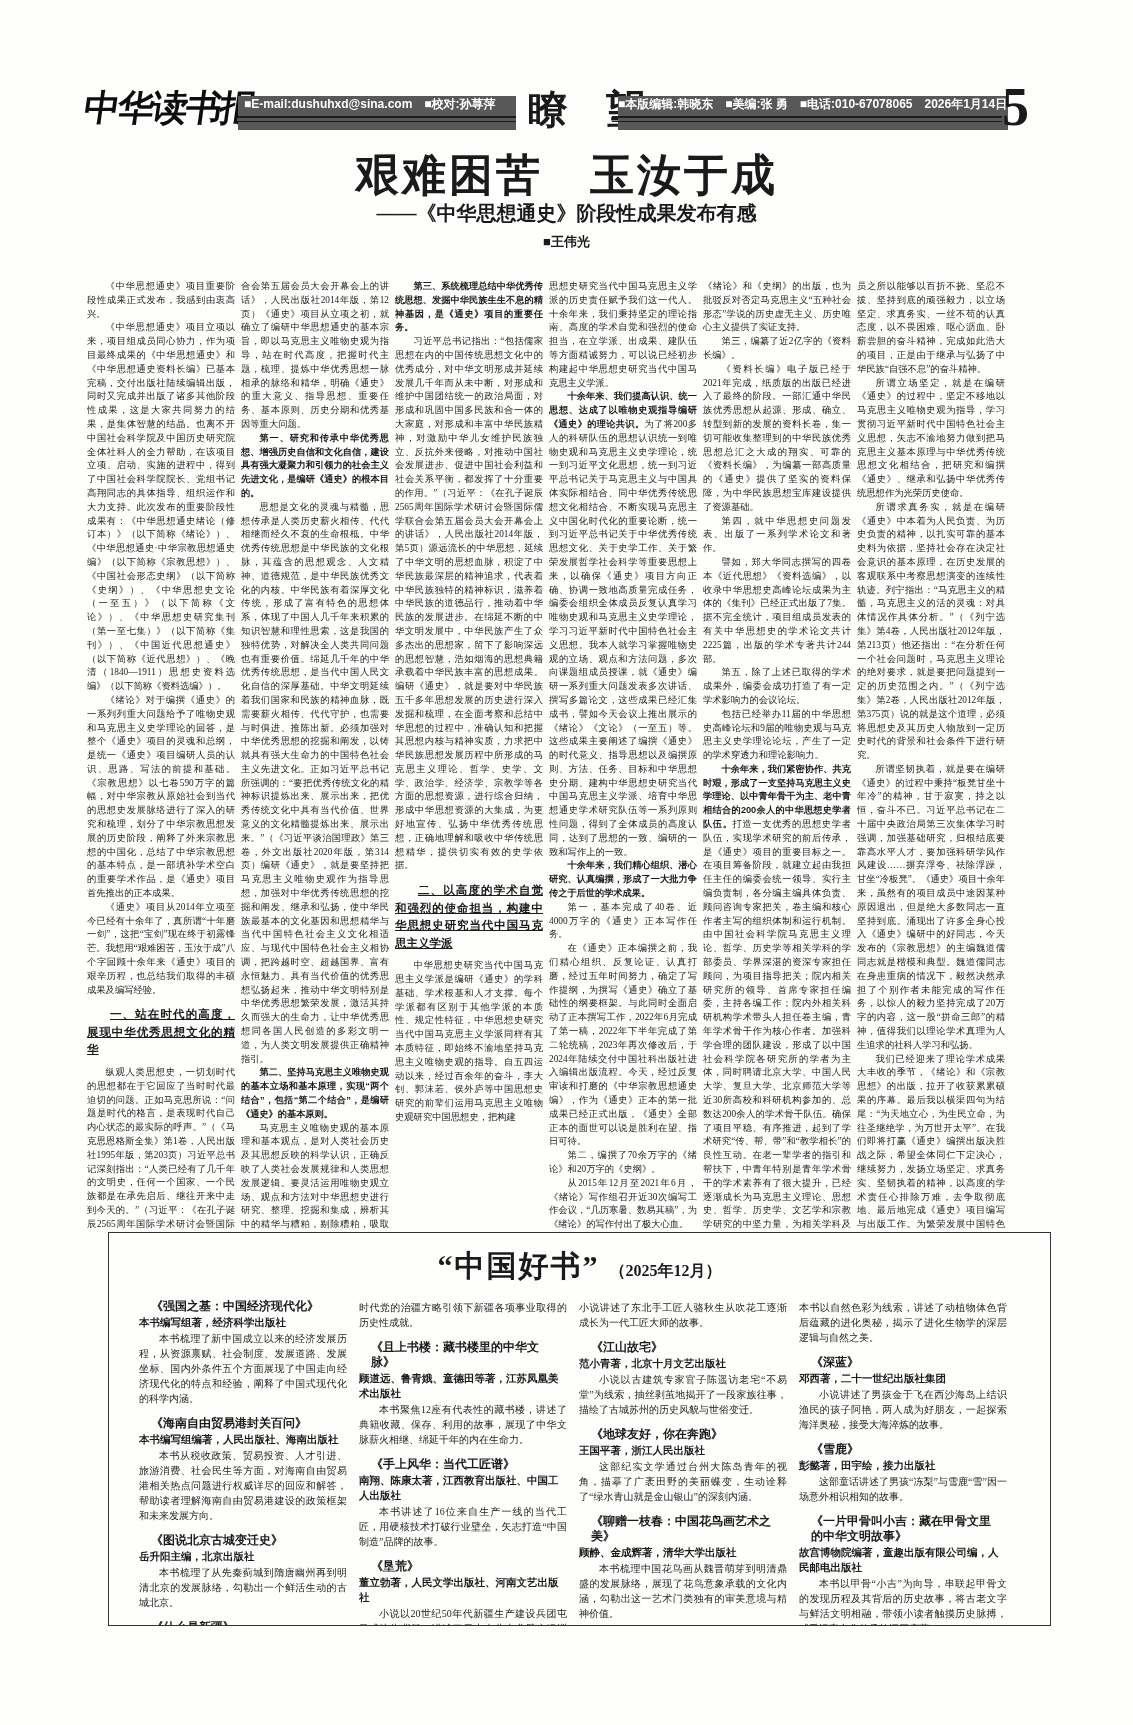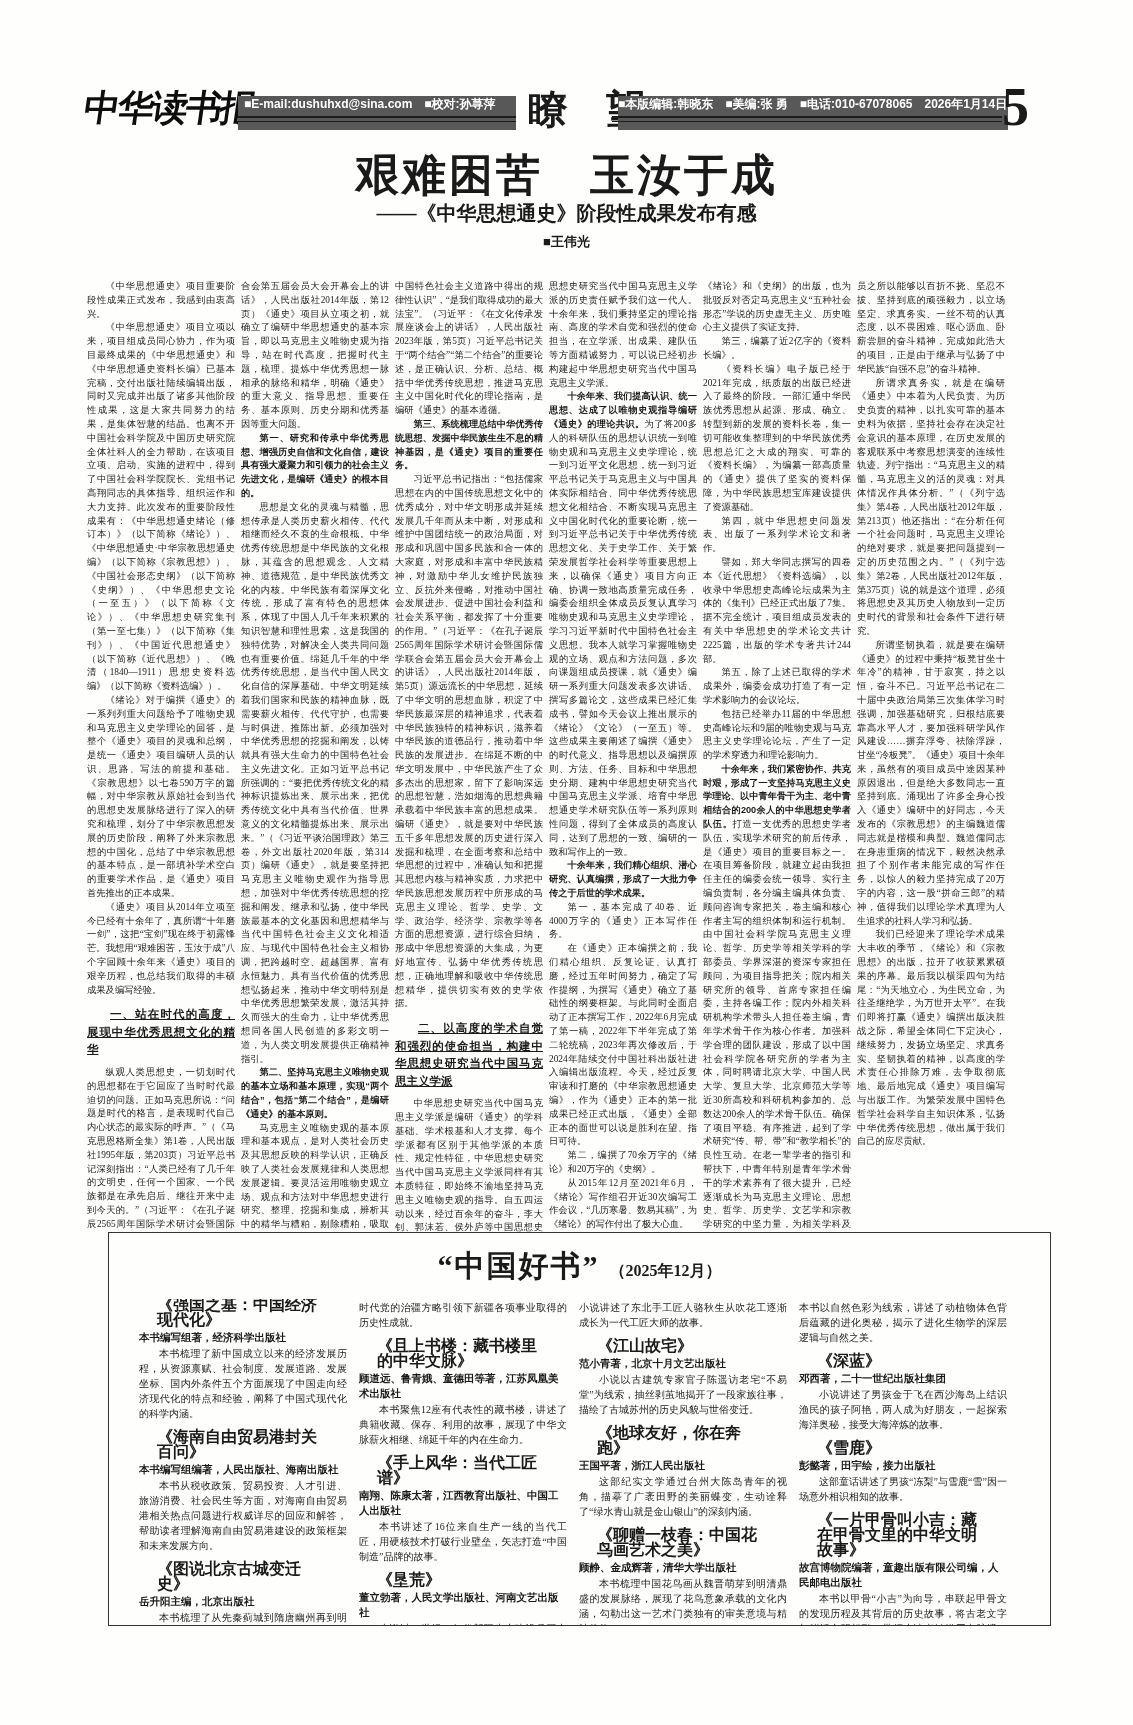--- a/index.html
+++ b/index.html
@@ -33,22 +33,22 @@
   .col .h{font-size:11.5px;font-weight:bold;text-decoration:underline;margin:9px 0 7px;
           line-height:17.5px;text-indent:2em;font-family:"Liberation Sans","DejaVu Sans",sans-serif;}
   
   .bookbox{position:absolute;left:108px;top:1232px;width:943px;height:394px;border:1px solid #333;
            box-sizing:border-box;overflow:hidden;}
   .bk-head{text-align:center;margin-top:13px;white-space:nowrap;}
   .bk-big{font-size:30px;font-weight:900;letter-spacing:2px;}
   .bk-period{font-size:16px;font-weight:bold;margin-left:10px;}
   .bk-cols{display:flex;gap:12px;padding:12px 30px 0;}
   .bkcol{width:208px;height:395px;overflow:hidden;}
-  .bk-entry-title{font-size:16px;font-weight:bold;line-height:15px;margin:10px 18px 1px;
-                  font-family:Liberation Mono, monospace;}
+  .bk-entry-title{font-size:12px;font-weight:bold;line-height:15px;margin:10px 12px 1px;
+                  font-family:Liberation Sans, sans-serif;}
   .bkcol > .bk-entry-title:first-child{margin-top:0;}
   .bk-pub{font-size:10.5px;font-weight:bold;line-height:15px;
           font-family:"Liberation Sans","DejaVu Sans",sans-serif;}
   .bk-desc{font-size:10px;line-height:15px;text-indent:2em;text-align:justify;margin:1px 0 0;color:#222;}
   .bk-desc.cont{text-indent:0;}
 </style>
 </head>
 <body>
 
 <div class="page">
@@ -75,21 +75,20 @@
         <p>纵观人类思想史，一切划时代的思想都在于它回应了当时时代最迫切的问题。正如马克思所说：“问题是时代的格言，是表现时代自己内心状态的最实际的呼声。”（《马克思恩格斯全集》第1卷，人民出版社1995年版，第203页）习近平总书记深刻指出：“人类已经有了几千年的文明史，任何一个国家、一个民族都是在承先启后、继往开来中走到今天的。”（习近平：《在孔子诞辰2565周年国际学术研讨会暨国际儒学联合会第五届会员大会开幕会上的讲话》，人民出版社2014年版，第7页）“当代中国是历史中国的延续和发展，当代中国思想文化也是中国传统思想文化的传承和升华。”（习近平：《在孔子诞辰2565周年国际学术研讨会暨国际儒学联</p>
       </div>
       <div class="col">
         <p class="ni">合会第五届会员大会开幕会上的讲话》，人民出版社2014年版，第12页）《通史》项目从立项之初，就确立了编研中华思想通史的基本宗旨，即以马克思主义唯物史观为指导，站在时代高度，把握时代主题，梳理、提炼中华优秀思想一脉相承的脉络和精华，明确《通史》的重大意义、指导思想、重要任务、基本原则、历史分期和优秀基因等重大问题。</p>
         <p><b>第一、研究和传承中华优秀思想、增强历史自信和文化自信，建设具有强大凝聚力和引领力的社会主义先进文化，是编研《通史》的根本目的。</b></p>
         <p>思想是文化的灵魂与精髓，思想传承是人类历史薪火相传、代代相继而经久不衰的生命根柢。中华优秀传统思想是中华民族的文化根脉，其蕴含的思想观念、人文精神、道德规范，是中华民族优秀文化的内核。中华民族有着深厚文化传统，形成了富有特色的思想体系，体现了中国人几千年来积累的知识智慧和理性思索，这是我国的独特优势，对解决全人类共同问题也有重要价值。绵延几千年的中华优秀传统思想，是当代中国人民文化自信的深厚基础。中华文明延续着我们国家和民族的精神血脉，既需要薪火相传、代代守护，也需要与时俱进、推陈出新。必须加强对中华优秀思想的挖掘和阐发，以铸就具有强大生命力的中国特色社会主义先进文化。正如习近平总书记所强调的：“要把优秀传统文化的精神标识提炼出来、展示出来，把优秀传统文化中具有当代价值、世界意义的文化精髓提炼出来、展示出来。”（《习近平谈治国理政》第三卷，外文出版社2020年版，第314页）编研《通史》，就是要坚持把马克思主义唯物史观作为指导思想，加强对中华优秀传统思想的挖掘和阐发、继承和弘扬，使中华民族最基本的文化基因和思想精华与当代中国特色社会主义文化相适应、与现代中国特色社会主义相协调，把跨越时空、超越国界、富有永恒魅力、具有当代价值的优秀思想弘扬起来，推动中华文明特别是中华优秀思想繁荣发展，激活其持久而强大的生命力，让中华优秀思想同各国人民创造的多彩文明一道，为人类文明发展提供正确精神指引。</p>
         <p><b>第二、坚持马克思主义唯物史观的基本立场和基本原理，实现“两个结合”，包括“第二个结合”，是编研《通史》的基本原则。</b></p>
         <p>马克思主义唯物史观的基本原理和基本观点，是对人类社会历史及其思想反映的科学认识，正确反映了人类社会发展规律和人类思想发展逻辑。要灵活运用唯物史观立场、观点和方法对中华思想史进行研究、整理、挖掘和集成，辨析其中的精华与糟粕，剔除糟粕，吸取精华，实现“两个结合”，包括“第二个结合”，推进马克思主义中国化时代化。习近平总书记在文化传承发展座谈会上的重要讲话中指出，“两个结合”“是我们在探索</p>
       </div>
       <div class="col">
-        <p class="ni">中国特色社会主义道路中得出的规律性认识”，“是我们取得成功的最大法宝”。（习近平：《在文化传承发展座谈会上的讲话》，人民出版社2023年版，第5页）习近平总书记关于“两个结合”“第二个结合”的重要论述，是正确认识、分析、总结、概括中华优秀传统思想，推进马克思主义中国化时代化的理论指南，是编研《通史》的基本遵循。</p>
         <p><b>第三、系统梳理总结中华优秀传统思想、发掘中华民族生生不息的精神基因，是《通史》项目的重要任务。</b></p>
         <p>习近平总书记指出：“包括儒家思想在内的中国传统思想文化中的优秀成分，对中华文明形成并延续发展几千年而从未中断，对形成和维护中国团结统一的政治局面，对形成和巩固中国多民族和合一体的大家庭，对形成和丰富中华民族精神，对激励中华儿女维护民族独立、反抗外来侵略，对推动中国社会发展进步、促进中国社会利益和社会关系平衡，都发挥了十分重要的作用。”（习近平：《在孔子诞辰2565周年国际学术研讨会暨国际儒学联合会第五届会员大会开幕会上的讲话》，人民出版社2014年版，第5页）源远流长的中华思想，延续了中华文明的思想血脉，积淀了中华民族最深层的精神追求，代表着中华民族独特的精神标识，滋养着中华民族的道德品行，推动着中华民族的发展进步。在绵延不断的中华文明发展中，中华民族产生了众多杰出的思想家，留下了影响深远的思想智慧，浩如烟海的思想典籍承载着中华民族丰富的思想成果。编研《通史》，就是要对中华民族五千多年思想发展的历史进行深入发掘和梳理，在全面考察和总结中华思想的过程中，准确认知和把握其思想内核与精神实质，力求把中华民族思想发展历程中所形成的马克思主义理论、哲学、史学、文学、政治学、经济学、宗教学等各方面的思想资源，进行综合归纳，形成中华思想资源的大集成，为更好地宣传、弘扬中华优秀传统思想，正确地理解和吸收中华传统思想精华，提供切实有效的史学依据。</p>
         <div class="h">二、以高度的学术自觉和强烈的使命担当，构建中华思想史研究当代中国马克思主义学派</div>
         <p>中华思想史研究当代中国马克思主义学派是编研《通史》的学科基础、学术根基和人才支撑。每个学派都有区别于其他学派的本质性、规定性特征，中华思想史研究当代中国马克思主义学派同样有其本质特征，即始终不渝地坚持马克思主义唯物史观的指导。自五四运动以来，经过百余年的奋斗，李大钊、郭沫若、侯外庐等中国思想史研究的前辈们运用马克思主义唯物史观研究中国思想史，把构建</p>
       </div>
       <div class="col">
         <p class="ni">思想史研究当代中国马克思主义学派的历史责任赋予我们这一代人。十余年来，我们秉持坚定的理论指南、高度的学术自觉和强烈的使命担当，在立学派、出成果、建队伍等方面精诚努力，可以说已经初步构建起中华思想史研究当代中国马克思主义学派。</p>
         <p><b>十余年来、我们提高认识、统一思想、达成了以唯物史观指导编研《通史》的理论共识。</b>为了将200多人的科研队伍的思想认识统一到唯物史观和马克思主义史学理论，统一到习近平文化思想，统一到习近平总书记关于马克思主义与中国具体实际相结合、同中华优秀传统思想文化相结合、不断实现马克思主义中国化时代化的重要论断，统一到习近平总书记关于中华优秀传统思想文化、关于史学工作、关于繁荣发展哲学社会科学等重要思想上来，以确保《通史》项目方向正确、协调一致地高质量完成任务，编委会组织全体成员反复认真学习唯物史观和马克思主义史学理论，学习习近平新时代中国特色社会主义思想。我本人就学习掌握唯物史观的立场、观点和方法问题，多次向课题组成员授课，就《通史》编研一系列重大问题发表多次讲话、撰写多篇论文，这些成果已经汇集成书，譬如今天会议上推出展示的《绪论》《文论》（一至五）等。这些成果主要阐述了编撰《通史》的时代意义、指导思想以及编撰原则、方法、任务、目标和中华思想史分期、建构中华思想史研究当代中国马克思主义学派、培育中华思想通史学术研究队伍等一系列原则性问题，得到了全体成员的高度认同，达到了思想的一致、编研的一致和写作上的一致。</p>
         <p><b>十余年来，我们精心组织、潜心研究、认真编撰，形成了一大批力争传之于后世的学术成果。</b></p>
         <p>第一，基本完成了40卷、近4000万字的《通史》正本写作任务。</p>
@@ -102,20 +101,21 @@
         <p>第三，编纂了近2亿字的《资料长编》。</p>
         <p>《资料长编》电子版已经于2021年完成，纸质版的出版已经进入了最终的阶段。一部汇通中华民族优秀思想从起源、形成、确立、转型到新的发展的资料长卷，集一切可能收集整理到的中华民族优秀思想总汇之大成的翔实、可靠的《资料长编》，为编纂一部高质量的《通史》提供了坚实的资料保障，为中华民族思想宝库建设提供了资源基础。</p>
         <p>第四，就中华思想史问题发表、出版了一系列学术论文和著作。</p>
         <p>譬如，郑大华同志撰写的四卷本《近代思想》《资料选编》，以收录中华思想史高峰论坛成果为主体的《集刊》已经正式出版了7集。据不完全统计，项目组成员发表的有关中华思想史的学术论文共计2225篇，出版的学术专著共计244部。</p>
         <p>第五，除了上述已取得的学术成果外，编委会成功打造了有一定学术影响力的会议论坛。</p>
         <p>包括已经举办11届的中华思想史高峰论坛和9届的唯物史观与马克思主义史学理论论坛，产生了一定的学术穿透力和理论影响力。</p>
         <p><b>十余年来，我们紧密协作、共克时艰，形成了一支坚持马克思主义史学理论、以中青年骨干为主、老中青相结合的200余人的中华思想史学者队伍。</b>打造一支优秀的思想史学者队伍，实现学术研究的前后传承，是《通史》项目的重要目标之一。在项目筹备阶段，就建立起由我担任主任的编委会统一领导、实行主编负责制，各分编主编具体负责、顾问咨询专家把关，卷主编和核心作者主写的组织体制和运行机制。由中国社会科学院马克思主义理论、哲学、历史学等相关学科的学部委员、学界深湛的资深专家担任顾问，为项目指导把关；院内相关研究所的领导、首席专家担任编委，主持各编工作；院内外相关科研机构学术带头人担任卷主编，青年学术骨干作为核心作者。加强科学合理的团队建设，形成了以中国社会科学院各研究所的学者为主体，同时聘请北京大学、中国人民大学、复旦大学、北京师范大学等近30所高校和科研机构参加的、总数达200余人的学术骨干队伍。确保了项目平稳、有序推进，起到了学术研究“传、帮、带”和“教学相长”的良性互动。在老一辈学者的指引和帮扶下，中青年特别是青年学术骨干的学术素养有了很大提升，已经逐渐成长为马克思主义理论、思想史、哲学、历史学、文艺学和宗教学研究的中坚力量，为相关学科及学术研究的可持续发展奠定了人才基础。</p>
       </div>
       <div class="col">
         <p class="ni">员之所以能够以百折不挠、坚忍不拔、坚持到底的顽强毅力，以立场坚定、求真务实、一丝不苟的认真态度，以不畏困难、呕心沥血、卧薪尝胆的奋斗精神，完成如此浩大的项目，正是由于继承与弘扬了中华民族“自强不息”的奋斗精神。</p>
+        <p>所谓立场坚定，就是在编研《通史》的过程中，坚定不移地以马克思主义唯物史观为指导，学习贯彻习近平新时代中国特色社会主义思想，矢志不渝地努力做到把马克思主义基本原理与中华优秀传统思想文化相结合，把研究和编撰《通史》、继承和弘扬中华优秀传统思想作为光荣历史使命。</p>
         <p>所谓求真务实，就是在编研《通史》中本着为人民负责、为历史负责的精神，以扎实可靠的基本史料为依据，坚持社会存在决定社会意识的基本原理，在历史发展的客观联系中考察思想演变的连续性轨迹。列宁指出：“马克思主义的精髓，马克思主义的活的灵魂：对具体情况作具体分析。”（《列宁选集》第4卷，人民出版社2012年版，第213页）他还指出：“在分析任何一个社会问题时，马克思主义理论的绝对要求，就是要把问题提到一定的历史范围之内。”（《列宁选集》第2卷，人民出版社2012年版，第375页）说的就是这个道理，必须将思想史及其历史人物放到一定历史时代的背景和社会条件下进行研究。</p>
         <p>所谓坚韧执着，就是要在编研《通史》的过程中秉持“板凳甘坐十年冷”的精神，甘于寂寞，持之以恒，奋斗不已。习近平总书记在二十届中央政治局第三次集体学习时强调，加强基础研究，归根结底要靠高水平人才，要加强科研学风作风建设……摒弃浮夸、祛除浮躁，甘坐“冷板凳”。《通史》项目十余年来，虽然有的项目成员中途因某种原因退出，但是绝大多数同志一直坚持到底。涌现出了许多全身心投入《通史》编研中的好同志，今天发布的《宗教思想》的主编魏道儒同志就是楷模和典型。魏道儒同志在身患重病的情况下，毅然决然承担了个别作者未能完成的写作任务，以惊人的毅力坚持完成了20万字的内容，这一股“拼命三郎”的精神，值得我们以理论学术真理为人生追求的社科人学习和弘扬。</p>
         <p>我们已经迎来了理论学术成果大丰收的季节，《绪论》和《宗教思想》的出版，拉开了收获累累硕果的序幕。最后我以横渠四句为结尾：“为天地立心，为生民立命，为往圣继绝学，为万世开太平”。在我们即将打赢《通史》编撰出版决胜战之际，希望全体同仁下定决心，继续努力，发扬立场坚定、求真务实、坚韧执着的精神，以高度的学术责任心排除万难，去争取彻底地、最后地完成《通史》项目编写与出版工作。为繁荣发展中国特色哲学社会科学自主知识体系，弘扬中华优秀传统思想，做出属于我们自己的应尽贡献。</p>
       </div>
     </div>
 
   <div class="bookbox">
     <div class="bk-head">
       <span class="bk-big">“中国好书”</span><span class="bk-period">（2025年12月）</span>
     </div>

